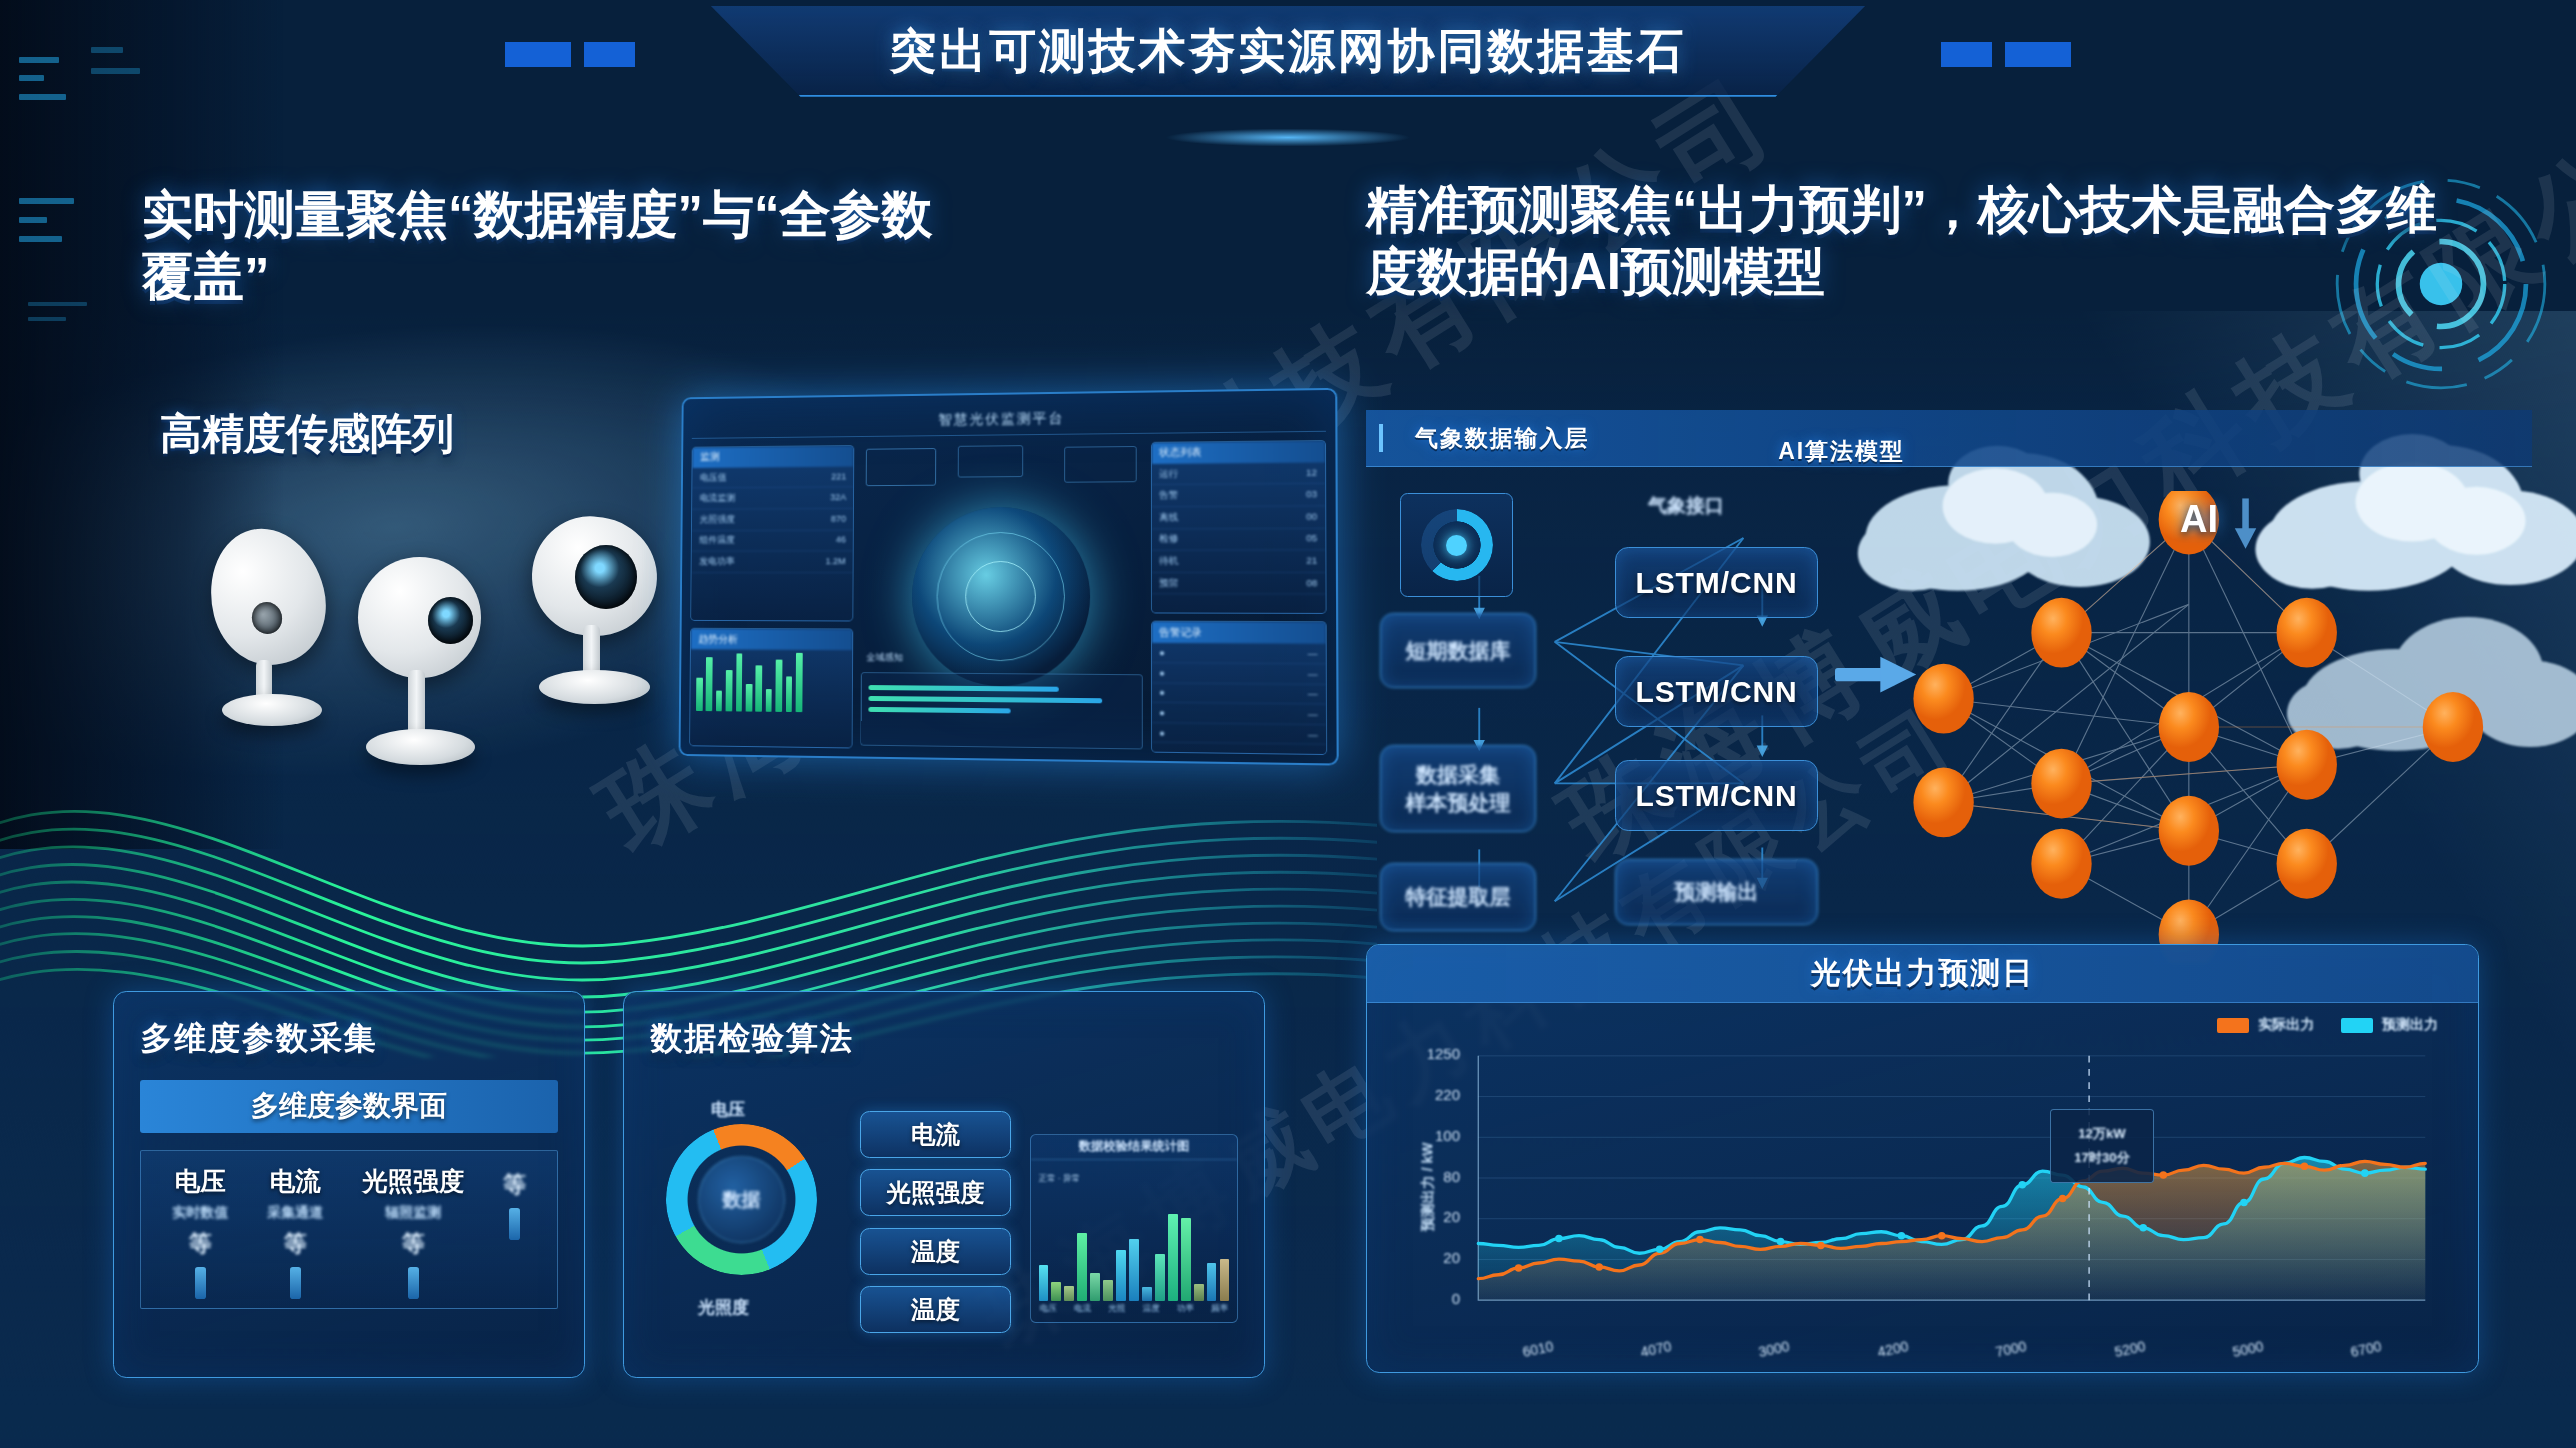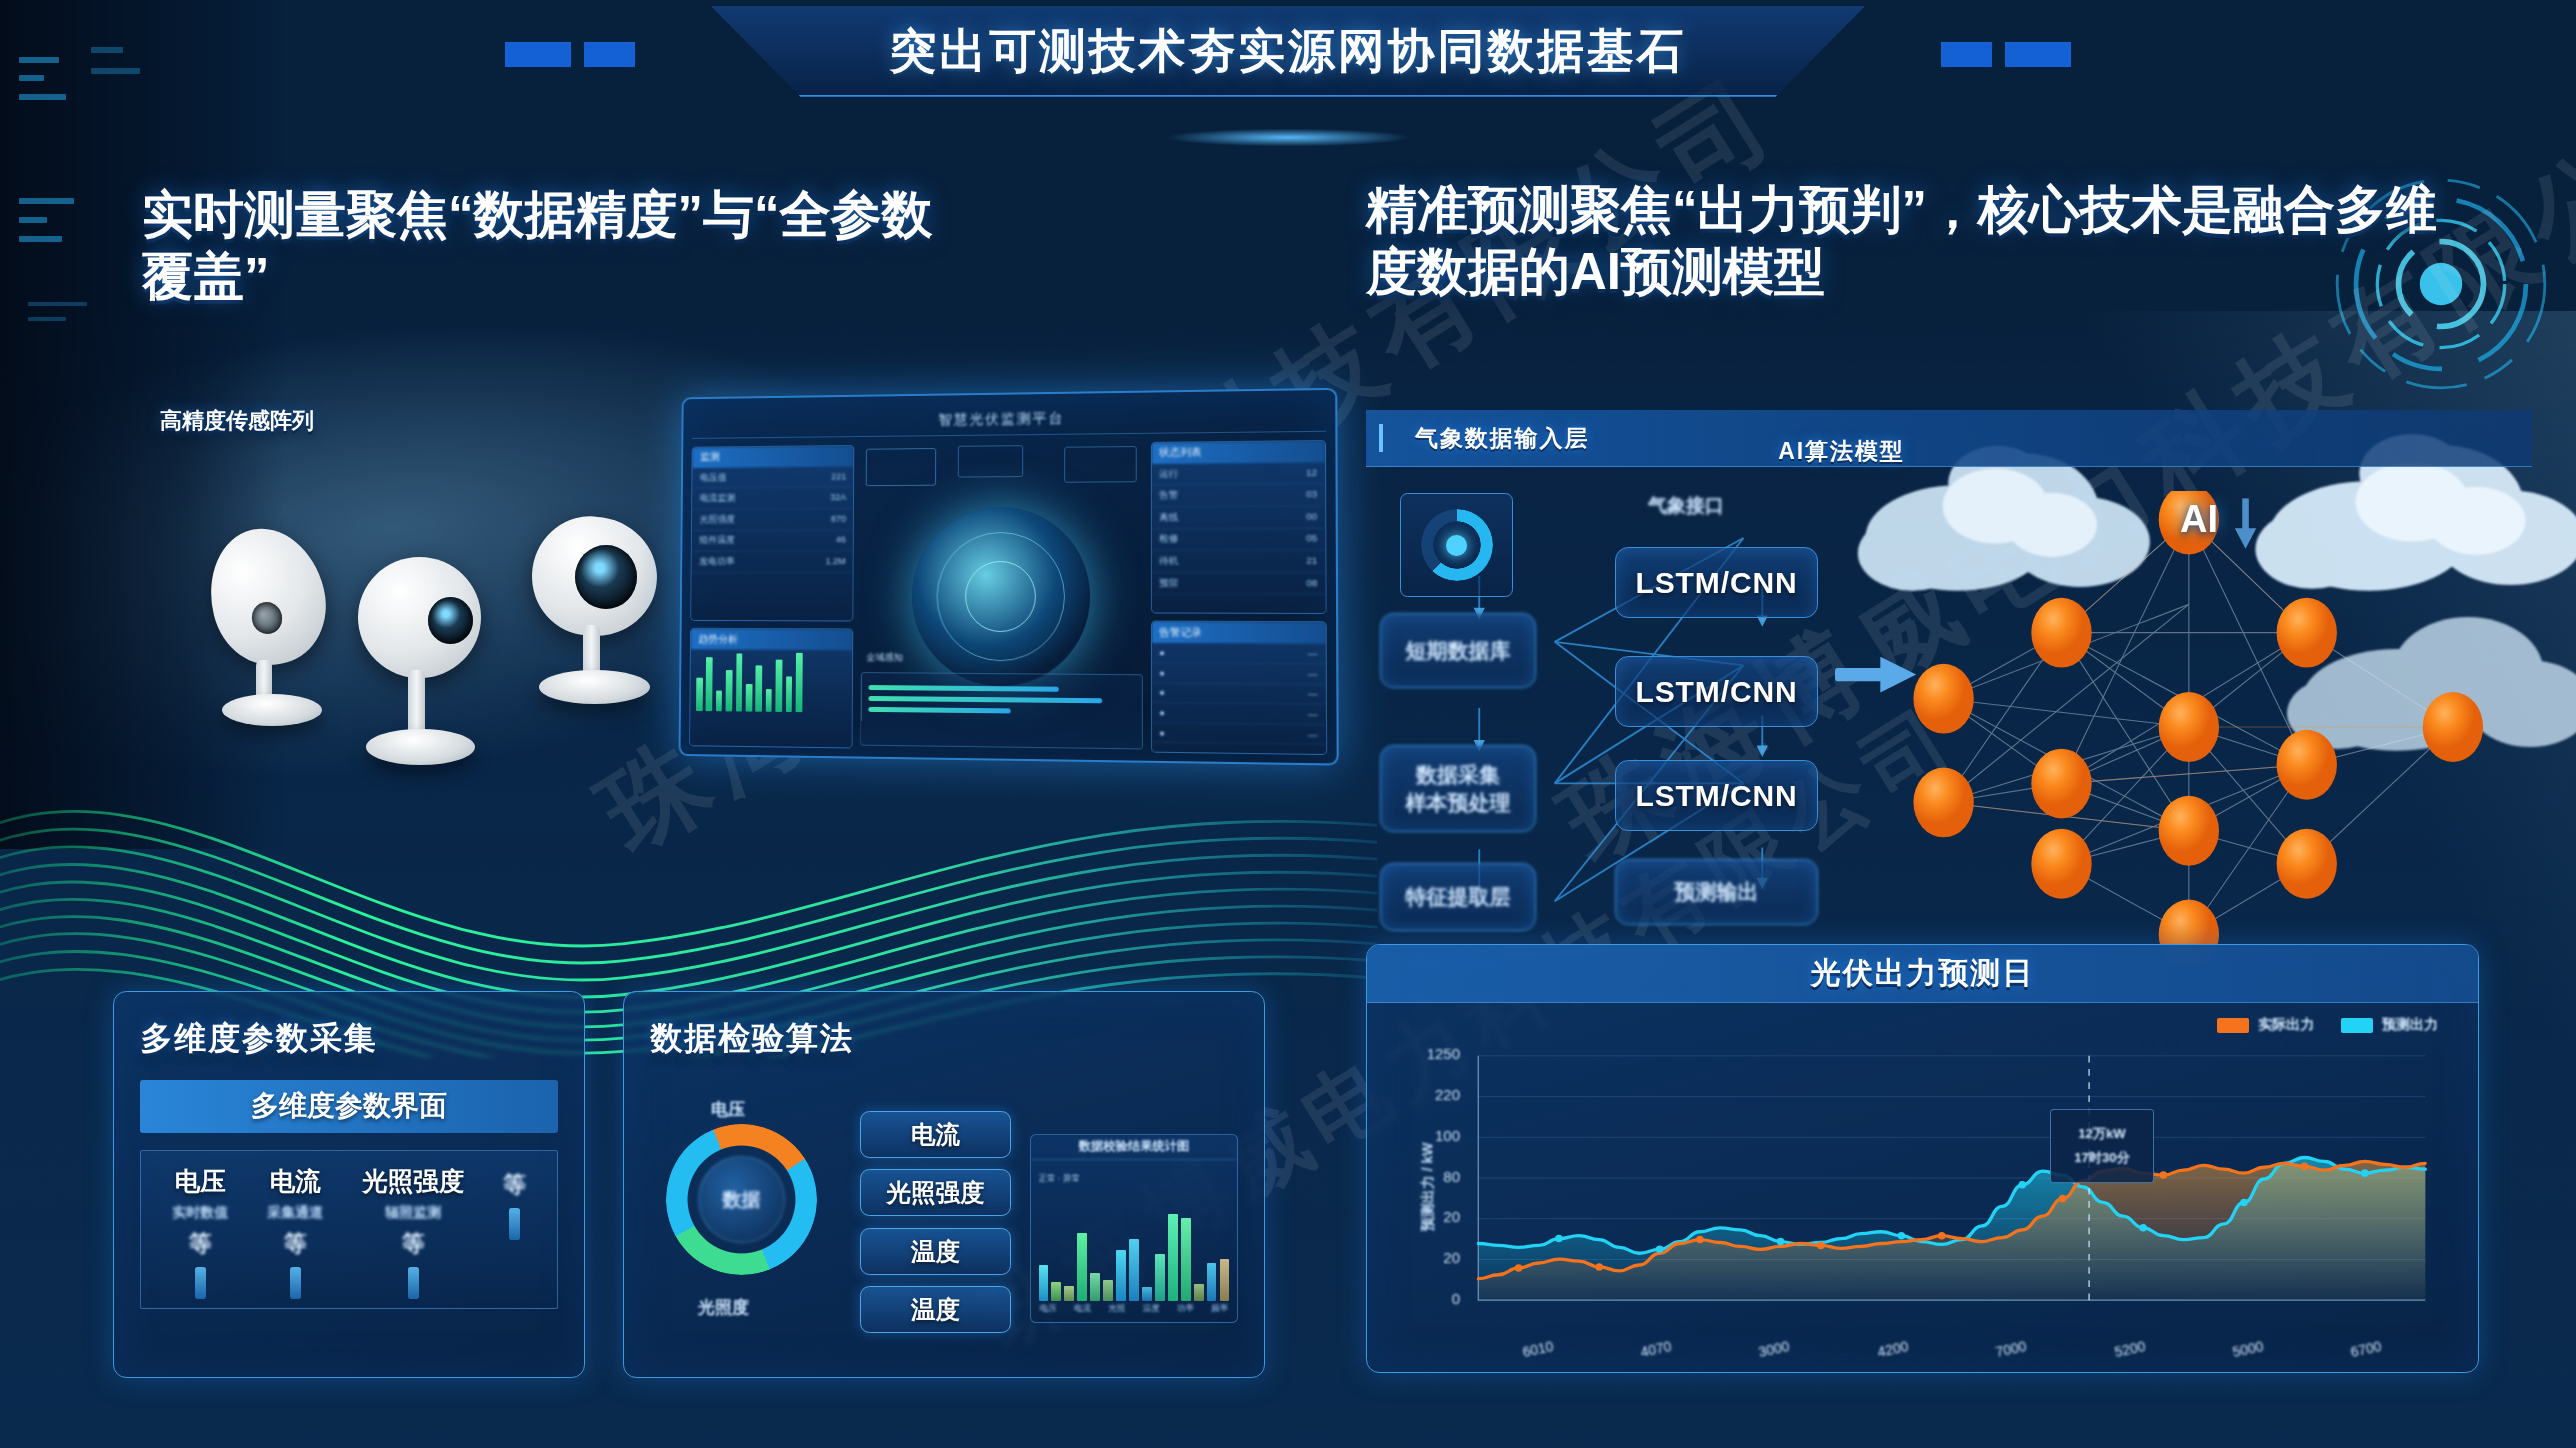--- a/index.html
+++ b/index.html
@@ -70,21 +70,21 @@
   .titleglow { position:absolute; left:50%; top:125px; width:340px; height:24.5px;
     transform:translateX(-50%); z-index:39;
     background:radial-gradient(closest-side, rgba(90,190,255,.95), rgba(40,130,230,0) 72%); }
 
   
   .headline { position:absolute; z-index:35; font-weight:700; line-height:1.22;
     color:#fff; text-shadow:0 0 21px rgba(30,110,200,.85), 0 3.8px 0 #0a2244, 0 6.6px 15px rgba(0,0,0,.75); }
   #head-left  { left:142px;  top:184px; width:811px;  font-size:51px; }
   #head-right { left:1366px; top:179px; width:1113px; font-size:51px; }
   #sub-left { position:absolute; left:160px; top:406px; z-index:35;
-    font-size:22px; font-weight:700; color:#fff;
+    font-size:42px; font-weight:700; color:#fff;
     text-shadow:0 0 13.2px rgba(25,100,190,.8), 0 2.8px 0 #0a2244, 0 4.7px 11.3px rgba(0,0,0,.7); }
 
   
   .sensor { position:absolute; z-index:20; }
   .sensor .head { position:absolute; border-radius:50%;
     background:radial-gradient(circle at 34% 28%, #ffffff, #e3e7ea 52%, #b8c0c6 100%);
     box-shadow:0 7.5px 21px rgba(0,0,0,.45); }
   .sensor .lens { position:absolute; border-radius:50%;
     background:radial-gradient(circle at 40% 36%, #7fd8ff 0 8%, #1a3a52 35%, #08131d 72%, #020608 100%);
     box-shadow:inset 0 0 9.4px #000; }

